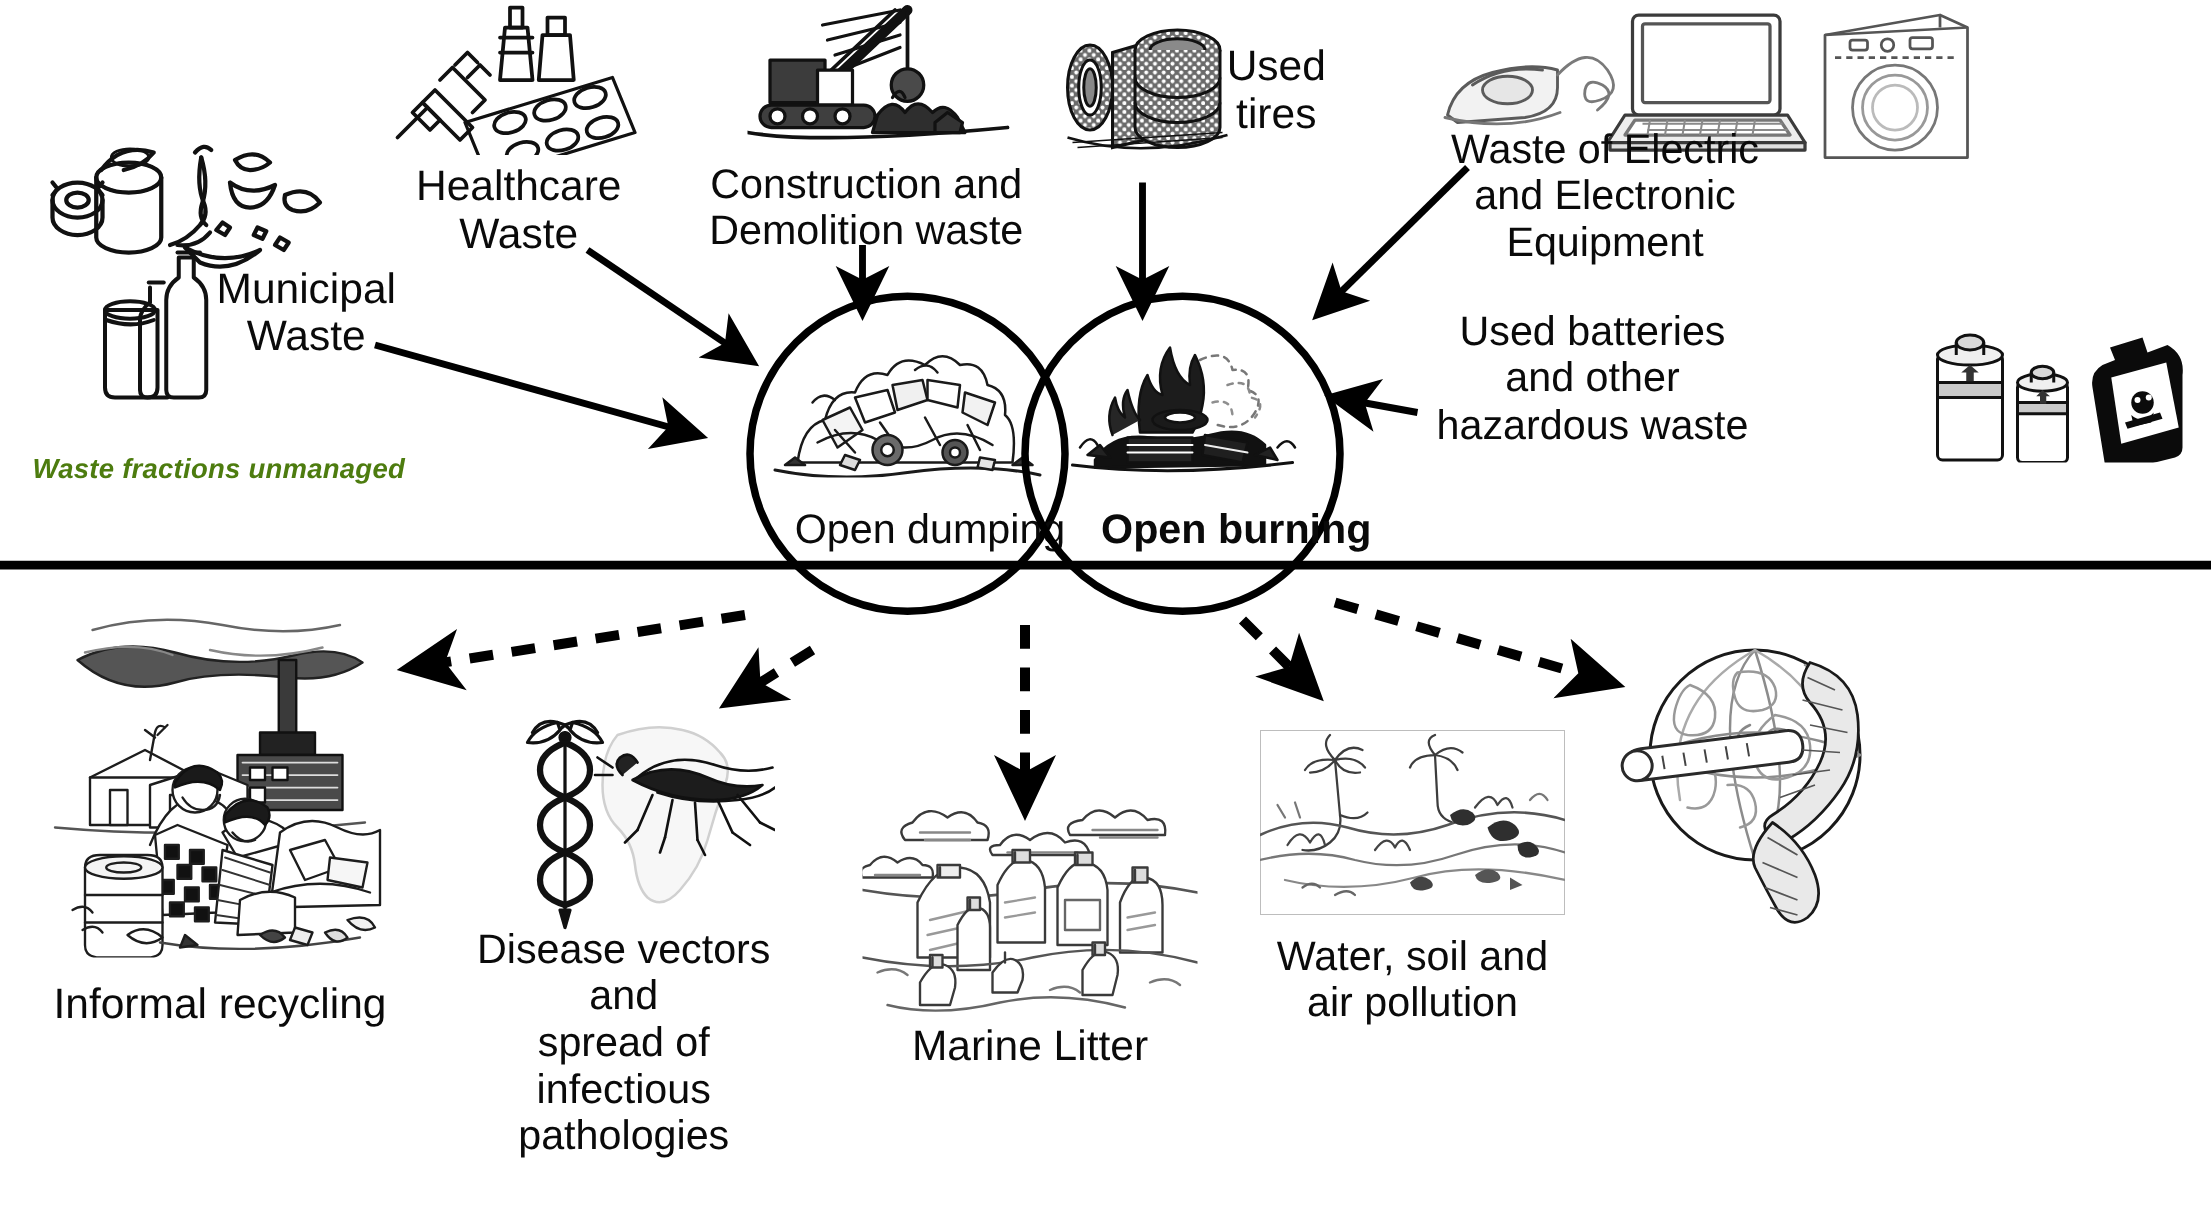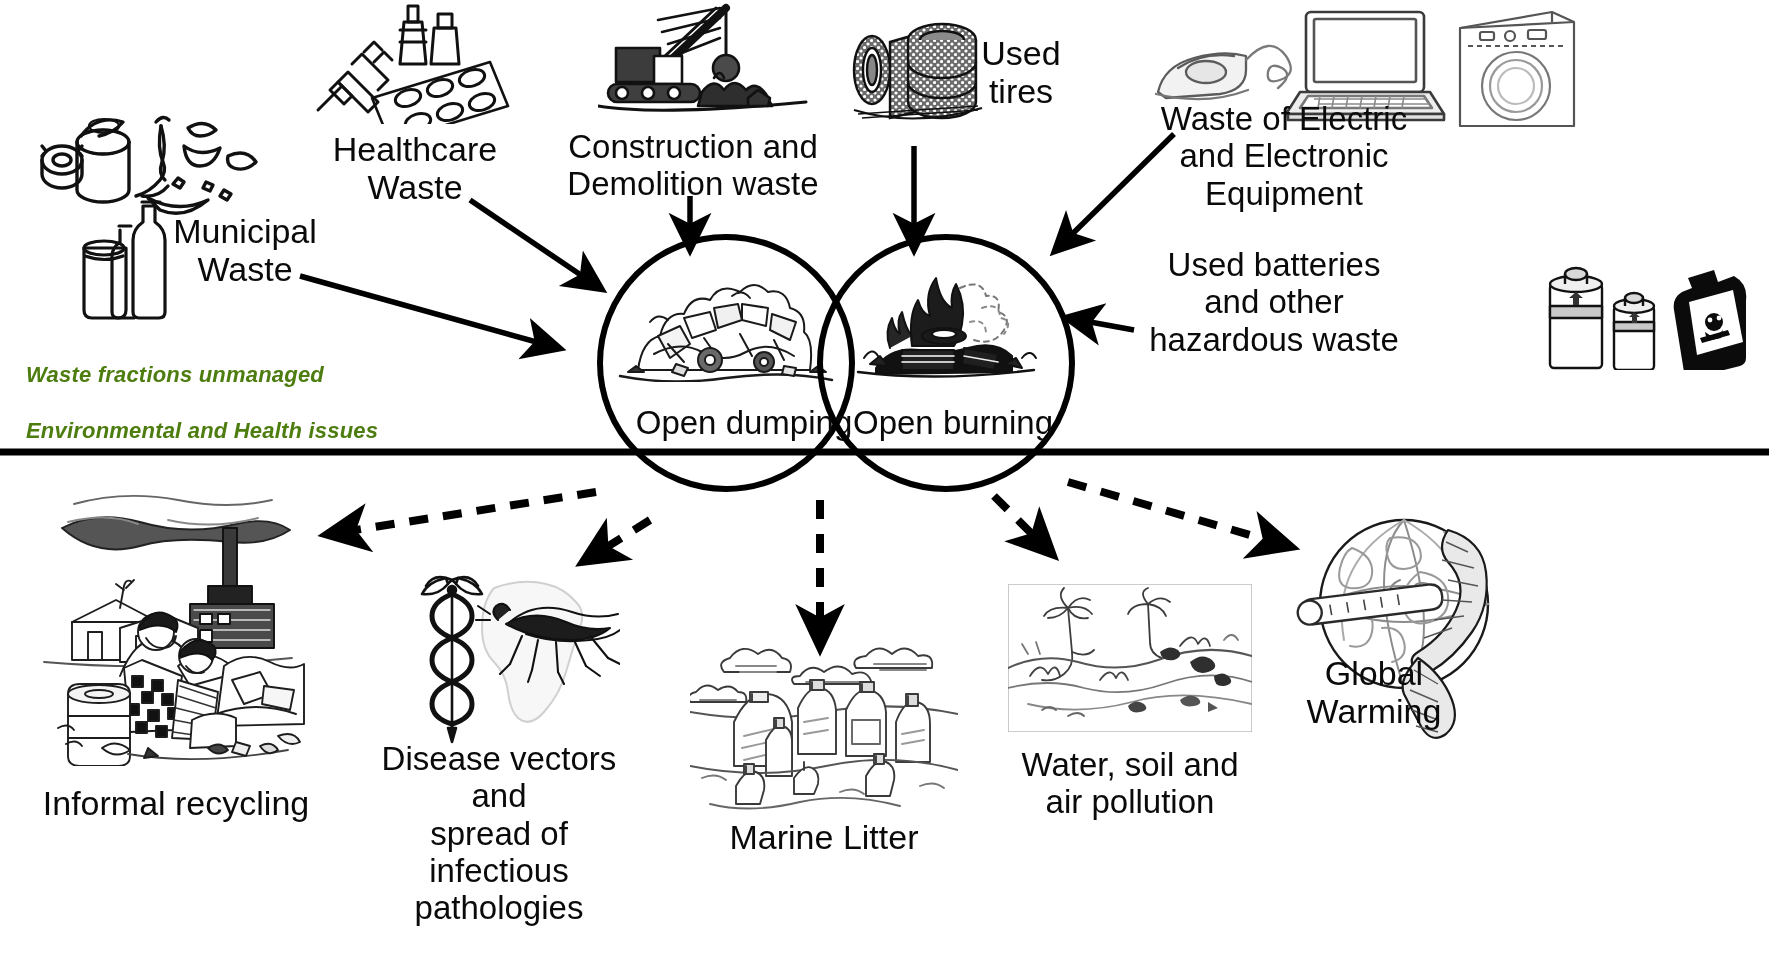--- a/index.html
+++ b/index.html
@@ -479,24 +479,23 @@
       <path d="M820,500 L820,644"></path>
       <path d="M994,496 L1050,552"></path>
       <path d="M1068,482 L1288,546"></path>
     </g>
   </svg>
 
   <div class="circ" style="left:597px;top:234px;width:258px;height:258px;"></div>
   <div class="circ-cap" style="left:615px;top:404px;width:258px;">Open dumping</div>
 
   <div class="circ" style="left:817px;top:234px;width:258px;height:258px;"></div>
-  <div class="circ-cap" style="left:824px;top:404px;width:258px;">Open burning</div>
+  <div class="circ-cap" style="left:860px;top:404px;width:258px;font-weight:bold;">Open burning</div>
 
   <div class="sec" style="left:26px;top:362px;">Waste fractions unmanaged</div>
-  <div class="sec" style="left:26px;top:418px;">Environmental and Health issues</div>
 
   <div class="lbl f34" style="left:150px;top:212px;width:190px;">
     <div>Municipal</div>
     <div>Waste</div>
   </div>
 
   <div class="lbl f34" style="left:300px;top:130px;width:230px;">
     <div>Healthcare</div>
     <div>Waste</div>
   </div>
@@ -535,18 +534,14 @@
 
   <div class="lbl f34" style="left:690px;top:818px;width:268px;">
     <div>Marine Litter</div>
   </div>
 
   <div class="lbl f33" style="left:1008px;top:746px;width:244px;">
     <div>Water, soil and</div>
     <div>air pollution</div>
   </div>
 
-  <div class="lbl f34" style="left:1286px;top:654px;width:176px;">
-    <div>Global</div>
-    <div>Warming</div>
-  </div>
 
 </div>
 
 </body></html>

